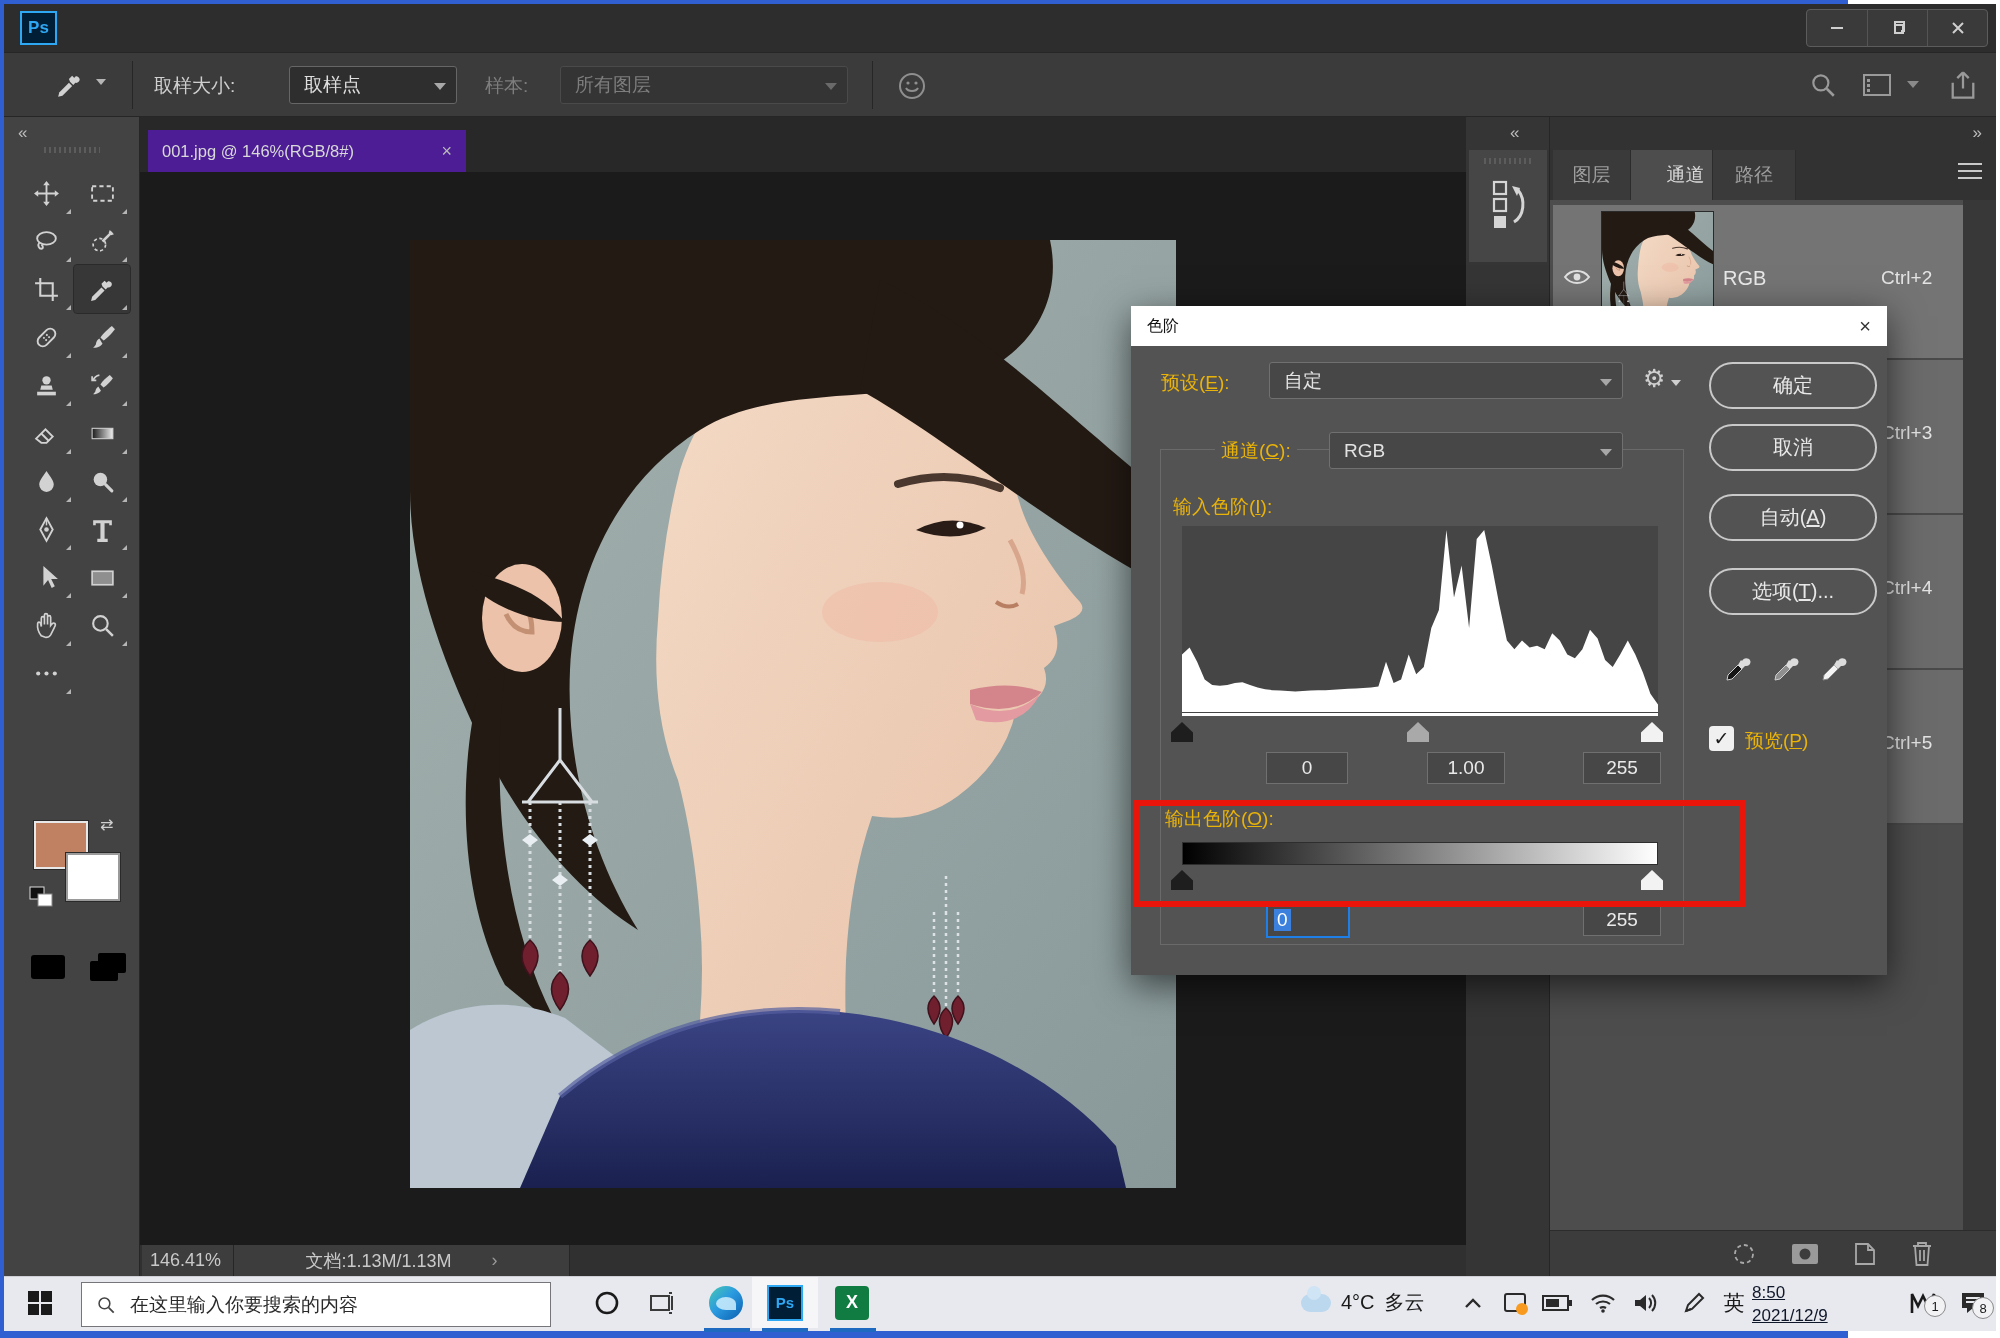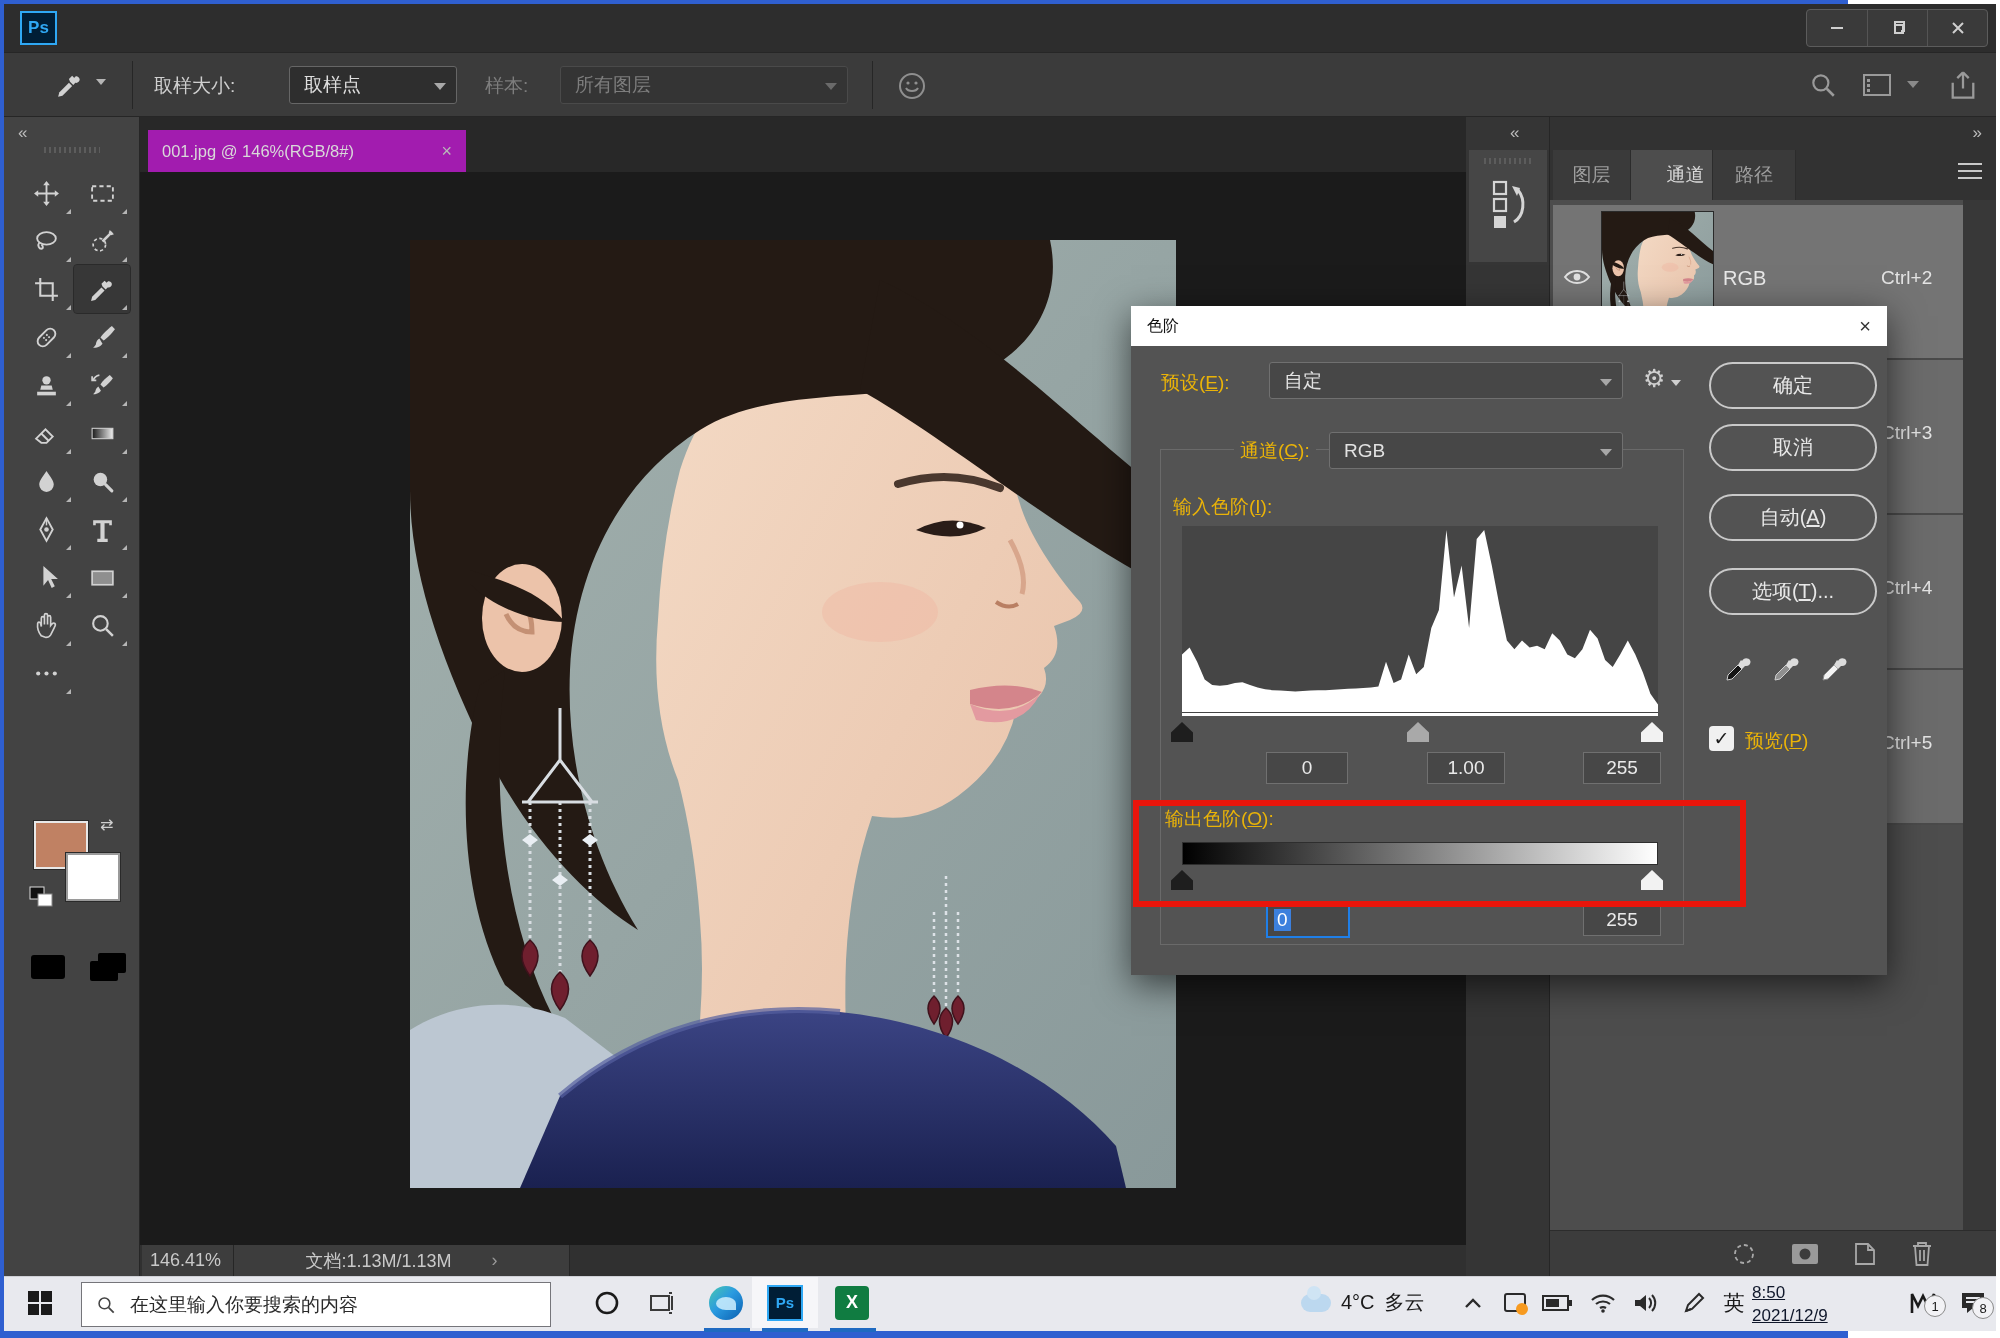--- a/index.html
+++ b/index.html
@@ -55,21 +55,21 @@
     border:2px solid #e8e8e8; outline:1px solid #2a2a2a; }
   .swatch-bg { position:absolute; left:62px; top:46px; width:54px; height:48px; background:#fff;
     border:2px solid #9a9a9a; outline:1px solid #2a2a2a; }
   .swap-arrows { position:absolute; left:96px; top:8px; color:#cfcfcf; font-size:16px; }
   .mini-swatch { position:absolute; left:24px; top:78px; }
   .btn-strip { position:absolute; left:0; top:820px; width:136px; }
 
   
   .canvas { position:absolute; left:136px; top:0; width:1326px; height:1159px; background:#1b1b1b; }
   .tabstrip { position:absolute; left:0; top:0; width:1326px; height:55px; background:#282828; }
-  .doctab { position:absolute; left:8px; top:13px; width:318px; height:42px; background:#a21caf;
+  .doctab { position:absolute; left:8px; top:13px; width:318px; height:42px; background:#4c1d95;
     display:flex; align-items:center; padding:4px 14px; gap:14px; }
   .doctab-title { color:#d9d9d9; font-size:16.5px; white-space:nowrap; }
   .doctab-close { color:#b9b9b9; font-size:18px; margin-left:auto; }
   .photo { position:absolute; left:270px; top:123px; width:766px; height:948px; }
   .statusbar { position:absolute; left:0; top:1128px; width:1326px; height:31px; background:#303030; }
   .status-box { position:absolute; top:0; height:31px; background:#3d3d3d; color:#c9c9c9; font-size:18px;
     display:flex; align-items:center; border-right:1px solid #262626; }
   .zoom-box { left:2px; width:92px; padding-left:8px; }
   .doc-box { left:94px; width:336px; justify-content:center; gap:40px; }
 
@@ -568,21 +568,21 @@
         </div>
     <div class="pill-btn" style="left:578px;top:188px;">
           <span><span>自动(</span><u>A</u><span>)</span></span>
         </div>
     <div class="pill-btn" style="left:578px;top:262px;">
           <span><span>选项(</span><u>T</u><span>)...</span></span>
         </div>
 
     <div class="group-box"></div>
 
-    <span class="dlg-label" style="left:84px;top:132px;background:#535353;padding:0 6px;margin-left:19px;"><span>通道(</span><u>C</u><span>):</span></span>
+    <span class="dlg-label" style="left:84px;top:132px;background:#535353;padding:0 6px;"><span>通道(</span><u>C</u><span>):</span></span>
     <div class="dlg-select" style="left:198px;top:126px;width:294px;">
       <span>RGB</span>
       <span class="dd-arrow"></span>
     </div>
 
     <span class="dlg-label" style="left:42px;top:188px;"><span>输入色阶(</span><u>I</u><span>):</span></span>
 
     <div class="histo-wrap">
       <svg class="histo-svg" viewBox="0 0 476 186" preserveAspectRatio="none">
         <polygon id="histogram-poly" fill="#ffffff" points="0,186 0.0,128.6 7.6,121.5 15.1,135.7 22.7,153.5 30.2,158.9 37.8,159.8 45.3,158.9 52.9,157.1 60.4,156.2 68.0,158.9 75.6,161.5 83.1,163.3 90.7,164.2 98.2,164.6 105.8,165.1 113.3,165.4 120.9,165.1 128.4,164.6 136.0,164.2 143.6,164.2 151.1,163.8 158.7,163.3 166.2,162.8 173.8,162.4 181.3,162.1 188.9,161.5 196.4,160.6 204.0,135.7 211.6,157.1 219.1,153.5 226.7,128.6 234.2,148.2 241.8,141.1 249.3,101.9 256.9,84.1 264.4,4.0 272.0,71.6 279.6,39.6 287.1,101.9 294.7,12.9 302.2,4.0 309.8,39.6 317.3,78.8 324.9,114.4 332.4,123.3 340.0,114.4 347.6,121.5 355.1,119.7 362.7,123.3 370.2,107.2 377.8,114.4 385.3,128.6 392.9,132.2 400.4,123.3 408.0,103.7 415.6,112.6 423.1,133.9 430.7,141.1 438.2,128.6 445.8,114.4 453.3,128.6 460.9,146.4 468.4,167.8 476.0,178.4 476,186"></polygon>

